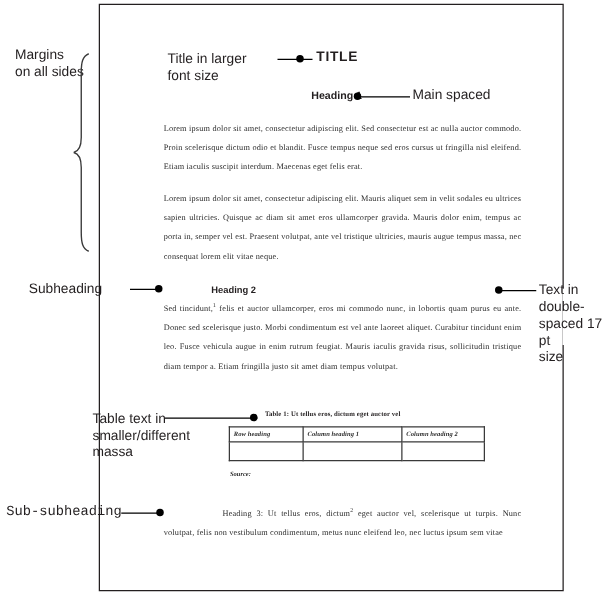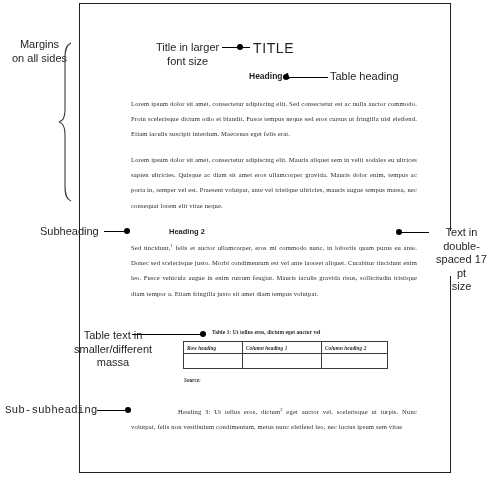--- a/index.html
+++ b/index.html
@@ -35,22 +35,22 @@
     width: 3px;
     height: 45px;
     background: #ffffff;
   }
 
   
   .doc-title {
     position: absolute;
     left: 253px;
     top: 40px;
-    font-size: 14px;
-    font-weight: normal;
+    font-size: 11px;
+    font-weight: bold;
     letter-spacing: 0.6px;
     color: #231f20;
   }
   .doc-h1 {
     position: absolute;
     left: 249px;
     top: 71px;
     font-size: 8.5px;
     font-weight: bold;
     color: #231f20;
@@ -133,27 +133,26 @@
     color: #2b2b2b;
   }
 
   
   .annot {
     position: absolute;
     font-size: 11px;
     color: #231f20;
     line-height: 13.5px;
     white-space: pre-line;
-    text-align: center;
   }
   #annot-margins   { left: 12px;  top: 38px;  }
-  #annot-title     { left: 156px; top: 41px;  }
+  #annot-title     { left: 134px; top: 41px;  }
   #annot-mainhead  { left: 330px; top: 70px;  }
   #annot-dbl       { left: 431px; top: 226px; }
-  #annot-subhead   { left: 40px;  top: 225px; }
+  #annot-subhead   { left: 23px;  top: 225px; }
   #annot-tabletext { left: 74px;  top: 329px; }
   #annot-subsub    { left: 5px;   top: 404px; font-family: Liberation Mono, monospace; }
 
   
   .leader {
     position: absolute;
     background: #000000;
     height: 1px;
   }
   .dot {
@@ -225,21 +224,21 @@
   </table>
 
 <div class="table-source">Source:</div>
 
 <div class="body-para" id="para-4"><span>Heading 3: Ut tellus eros, dictum</span><sup>2</sup><span> eget auctor vel, scelerisque ut turpis. Nunc volutpat, felis non vestibulum condimentum, metus nunc eleifend leo, nec luctus ipsum sem vitae</span></div>
 
 <div class="annot" id="annot-margins">Margins
 on all sides</div>
 <div class="annot" id="annot-title">Title in larger
 font size</div>
-<div class="annot" id="annot-mainhead">Table heading</div>
+<div class="annot" id="annot-mainhead">Main spaced</div>
 <div class="annot" id="annot-dbl">Text in
 double-
 spaced 17 pt
 size</div>
 <div class="annot" id="annot-subhead">Subheading</div>
 <div class="annot" id="annot-tabletext">Table text in
 smaller/different
 massa</div>
 <div class="annot" id="annot-subsub">Sub-subheading</div>
 

